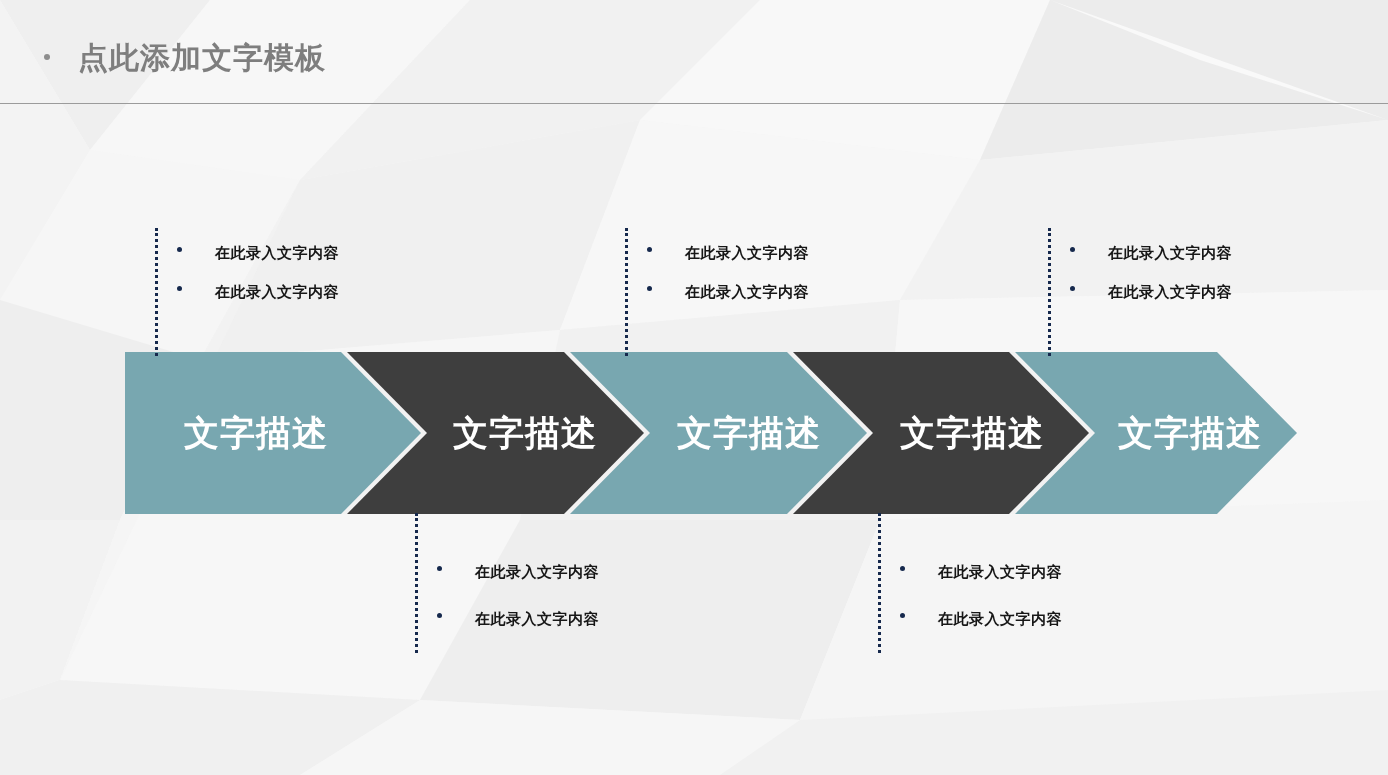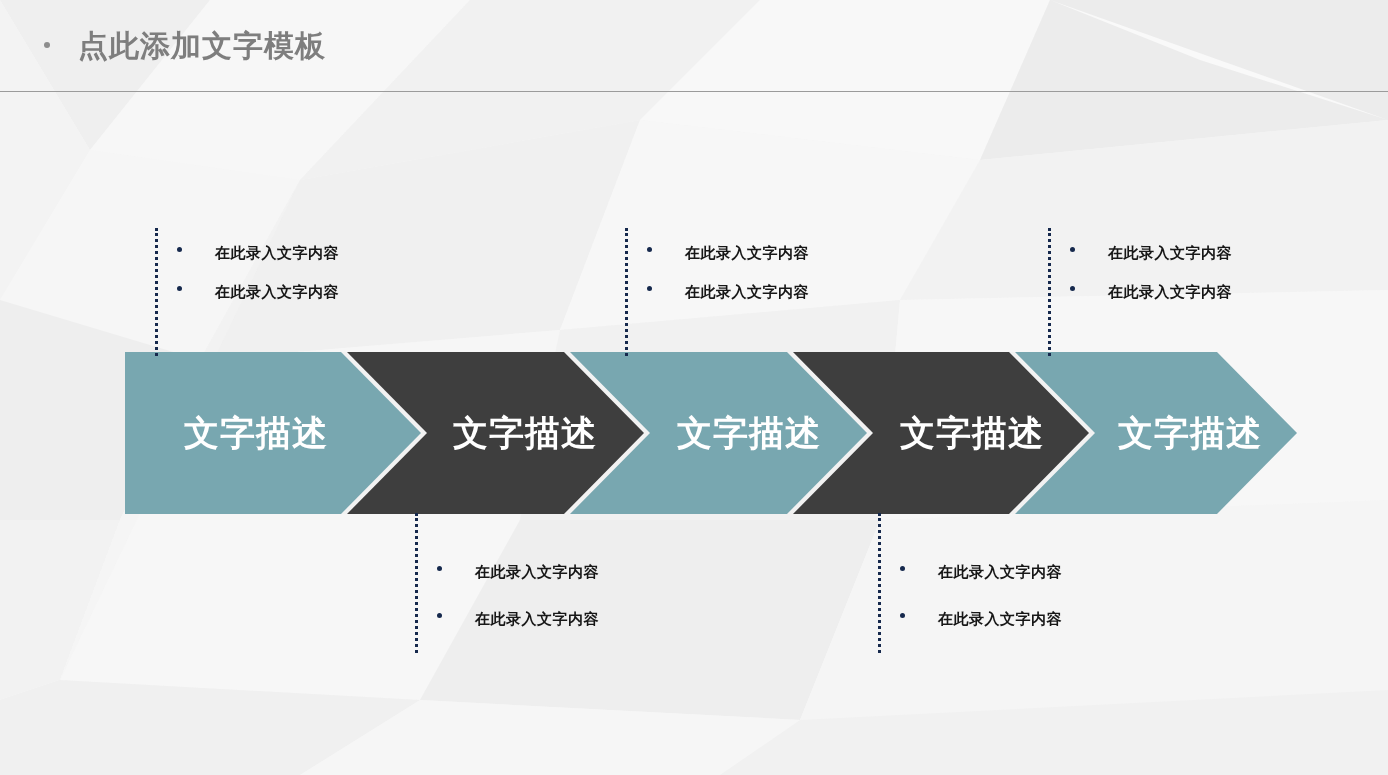--- a/index.html
+++ b/index.html
@@ -21,21 +21,21 @@
     position: absolute;
     left: 0; top: 0;
     width: 1388px;
     height: 775px;
     z-index: 0;
   }
 
   
   #header {
     position: absolute;
-    left: 0; top: 4px;
+    left: 0; top: 16px;
     width: 1388px;
     height: 68px;
     z-index: 3;
   }
   #header-bullet {
     position: absolute;
     left: 44px;
     top: 38px;
     width: 6px;
     height: 6px;

